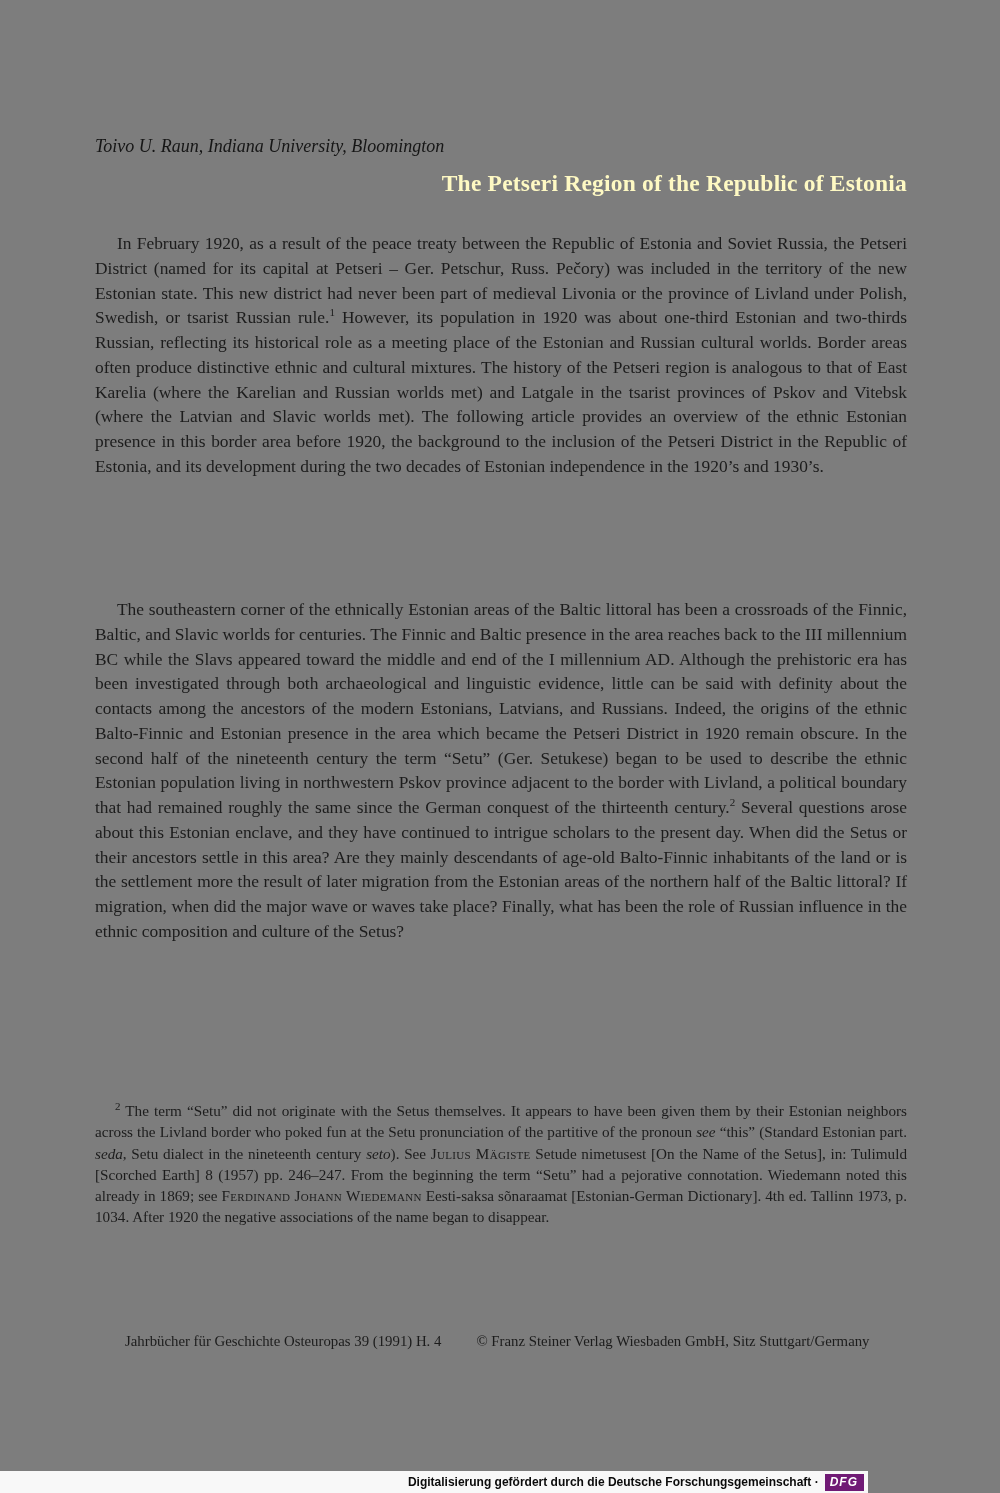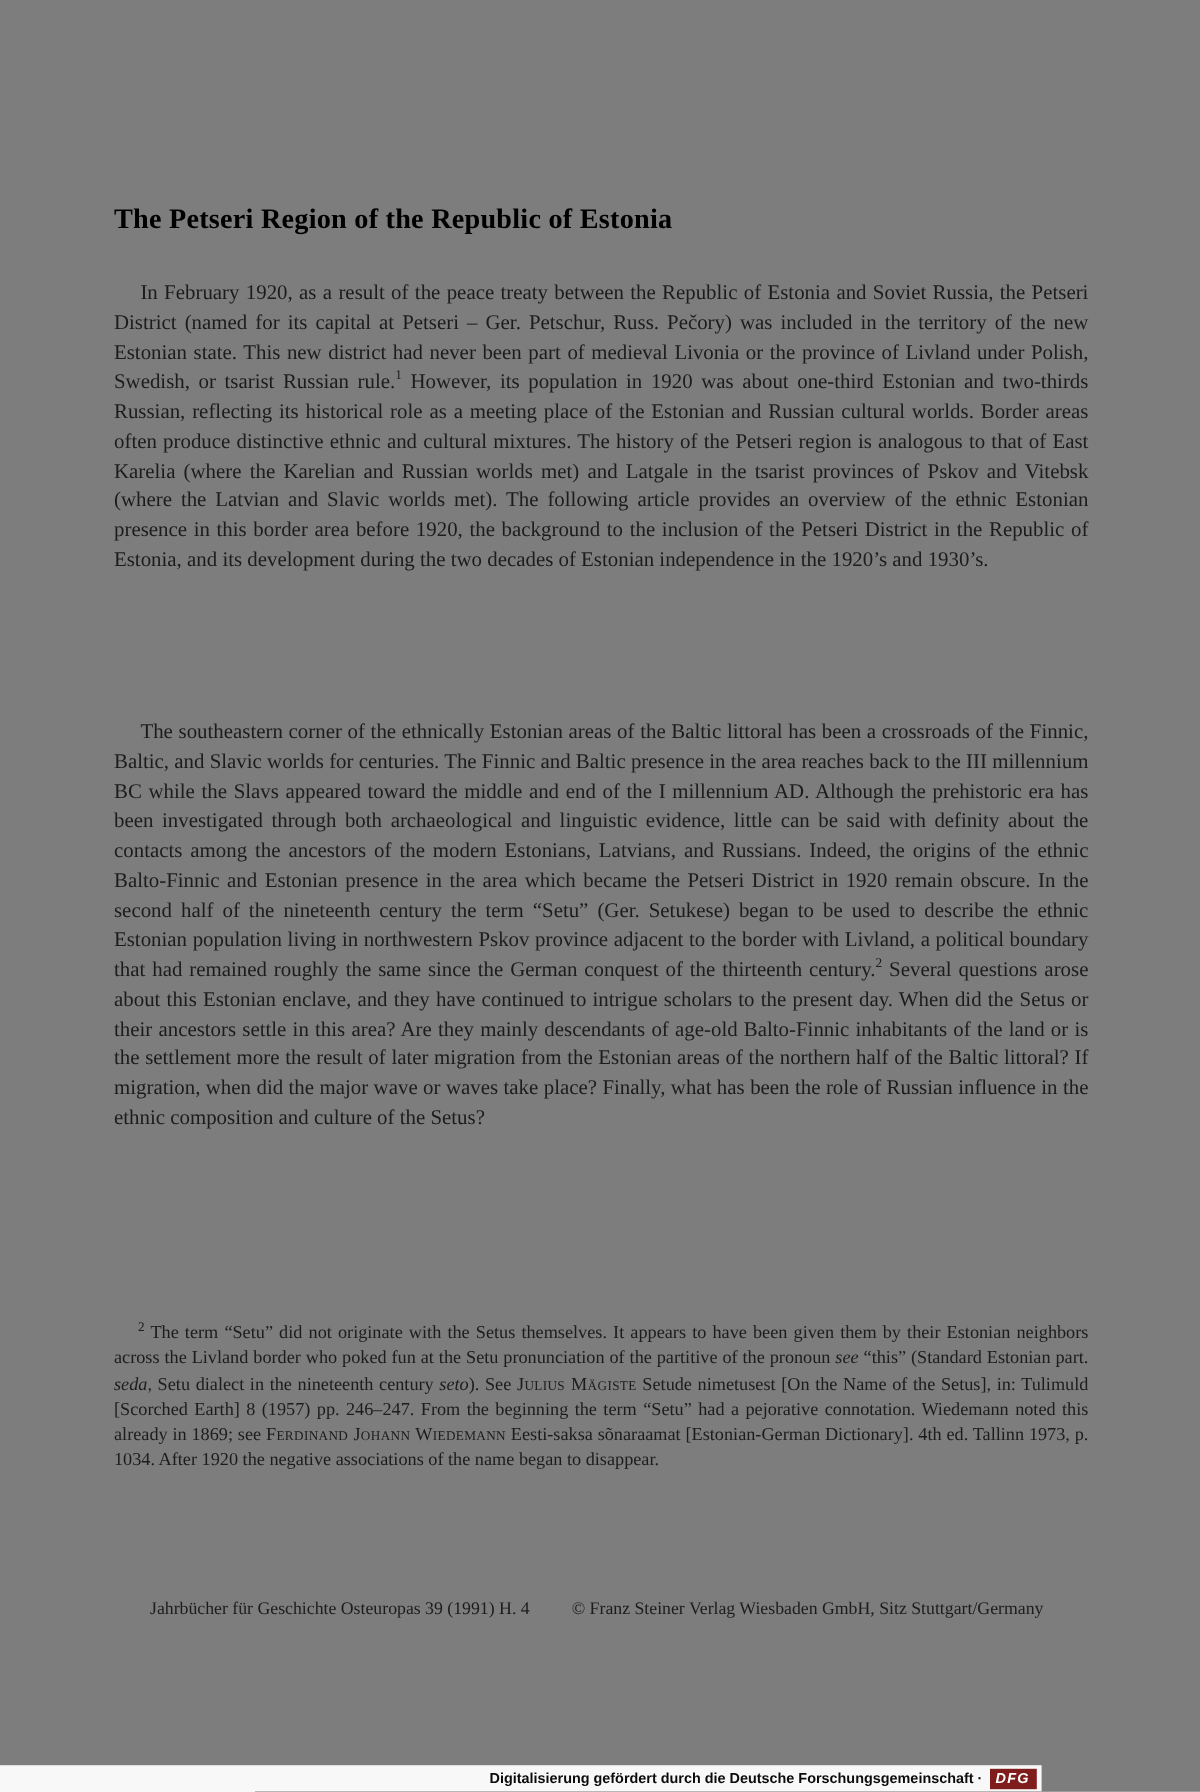--- a/index.html
+++ b/index.html
@@ -1,40 +1,41 @@
 <!DOCTYPE html>
 <html><head>
 <meta charset="utf-8">
 <style>
   html,body{margin:0;padding:0;}
   body{width:1000px;height:1493px;font-family:"Liberation Serif","DejaVu Serif",serif;}
   .page{position:relative;width:1000px;height:1493px;background:#7d7d7d;overflow:hidden;color:#1f1f1f;}
   .author{position:absolute;left:95px;top:136px;width:812px;font-style:italic;font-size:18px;color:#161616;}
-  .title{position:absolute;left:95px;top:170px;width:812px;text-align:left;font-weight:bold;font-size:23.5px;color:#000000;letter-spacing:.2px;}
+  .title{position:absolute;left:95px;top:170px;width:812px;text-align:right;font-weight:bold;font-size:23.5px;color:#fef9c3;letter-spacing:.2px;}
   .para{position:absolute;left:95px;width:812px;text-align:justify;font-size:17.4px;line-height:24.75px;color:#1c1c1c;}
   .para-1{top:231px;}
   .para-2{top:597px;}
   .para .indent{display:inline-block;width:22px;}
   .section-heading{position:absolute;left:95px;top:581px;width:812px;text-align:center;font-style:italic;font-size:18px;color:#161616;}
   sup.fnref{font-size:11px;vertical-align:super;line-height:0;}
   .footnotes{position:absolute;left:95px;top:1100px;width:812px;text-align:justify;font-size:15.2px;line-height:21.3px;color:#1c1c1c;}
   .footnote{text-indent:20px;}
   .it{font-style:italic;}
   .sc{font-variant:small-caps;letter-spacing:.3px;}
   .journal-line{position:absolute;left:125px;top:1333px;width:812px;font-size:14.8px;color:#1c1c1c;white-space:nowrap;}
   .journal-line .copyright{margin-left:35px;}
   .dfg-bar{position:absolute;left:0;bottom:0;width:868px;height:22px;background:#f8f8f8;display:flex;align-items:center;justify-content:flex-end;box-sizing:border-box;padding-right:4px;font-family:"Liberation Sans","DejaVu Sans",sans-serif;}
   .dfg-label{font-size:12px;font-weight:bold;color:#0b0b0b;}
-  .dfg-logo{margin-left:6px;background:#7f1d1d;color:#ffffff;font-size:12px;font-weight:bold;font-style:italic;padding:1px 6px 2px 5px;letter-spacing:1px;line-height:14px;}
+  .dfg-logo{margin-left:6px;background:#701a75;color:#ffffff;font-size:12px;font-weight:bold;font-style:italic;padding:1px 6px 2px 5px;letter-spacing:1px;line-height:14px;}
 </style>
 </head>
 <body>
 
 <div class="page">
 
+  <div class="author">Toivo U. Raun, Indiana University, Bloomington</div>
 
   <div class="title">The Petseri Region of the Republic of Estonia</div>
 
   <div class="para para-1"><span class="indent"></span><span>In February 1920, as a result of the peace treaty between the Republic of Estonia and Soviet Russia, the Petseri District (named for its capital at Petseri – Ger. Petschur, Russ. Pečory) was included in the territory of the new Estonian state. This new district had never been part of medieval Livonia or the province of Livland under Polish, Swedish, or tsarist Russian rule.</span><sup class="fnref">1</sup><span> However, its population in 1920 was about one-third Estonian and two-thirds Russian, reflecting its historical role as a meeting place of the Estonian and Russian cultural worlds. Border areas often produce distinctive ethnic and cultural mixtures. The history of the Petseri region is analogous to that of East Karelia (where the Karelian and Russian worlds met) and Latgale in the tsarist provinces of Pskov and Vitebsk (where the Latvian and Slavic worlds met). The following article provides an overview of the ethnic Estonian presence in this border area before 1920, the background to the inclusion of the Petseri District in the Republic of Estonia, and its development during the two decades of Estonian independence in the 1920’s and 1930’s.</span></div>
 
 
   <div class="para para-2"><span class="indent"></span><span>The southeastern corner of the ethnically Estonian areas of the Baltic littoral has been a crossroads of the Finnic, Baltic, and Slavic worlds for centuries. The Finnic and Baltic presence in the area reaches back to the III millennium BC while the Slavs appeared toward the middle and end of the I millennium AD. Although the prehistoric era has been investigated through both archaeological and linguistic evidence, little can be said with definity about the contacts among the ancestors of the modern Estonians, Latvians, and Russians. Indeed, the origins of the ethnic Balto-Finnic and Estonian presence in the area which became the Petseri District in 1920 remain obscure. In the second half of the nineteenth century the term “Setu” (Ger. Setukese) began to be used to describe the ethnic Estonian population living in northwestern Pskov province adjacent to the border with Livland, a political boundary that had remained roughly the same since the German conquest of the thirteenth century.</span><sup class="fnref">2</sup><span> Several questions arose about this Estonian enclave, and they have continued to intrigue scholars to the present day. When did the Setus or their ancestors settle in this area? Are they mainly descendants of age-old Balto-Finnic inhabitants of the land or is the settlement more the result of later migration from the Estonian areas of the northern half of the Baltic littoral? If migration, when did the major wave or waves take place? Finally, what has been the role of Russian influence in the ethnic composition and culture of the Setus?</span></div>
 
   <div class="footnotes">
     <div class="footnote"><sup class="fnref">2</sup><span> The term “Setu” did not originate with the Setus themselves. It appears to have been given them by their Estonian neighbors across the Livland border who poked fun at the Setu pronunciation of the partitive of the pronoun </span><span class="it">see</span><span> “this” (Standard Estonian part. </span><span class="it">seda</span><span>, Setu dialect in the nineteenth century </span><span class="it">seto</span><span>). See </span><span class="sc">Julius Mägiste</span><span> Setude nimetusest [On the Name of the Setus], in: Tulimuld [Scorched Earth] 8 (1957) pp. 246–247. From the beginning the term “Setu” had a pejorative connotation. Wiedemann noted this already in 1869; see </span><span class="sc">Ferdinand Johann Wiedemann</span><span> Eesti-saksa sõnaraamat [Estonian-German Dictionary]. 4th ed. Tallinn 1973, p. 1034. After 1920 the negative associations of the name began to disappear.</span></div>

